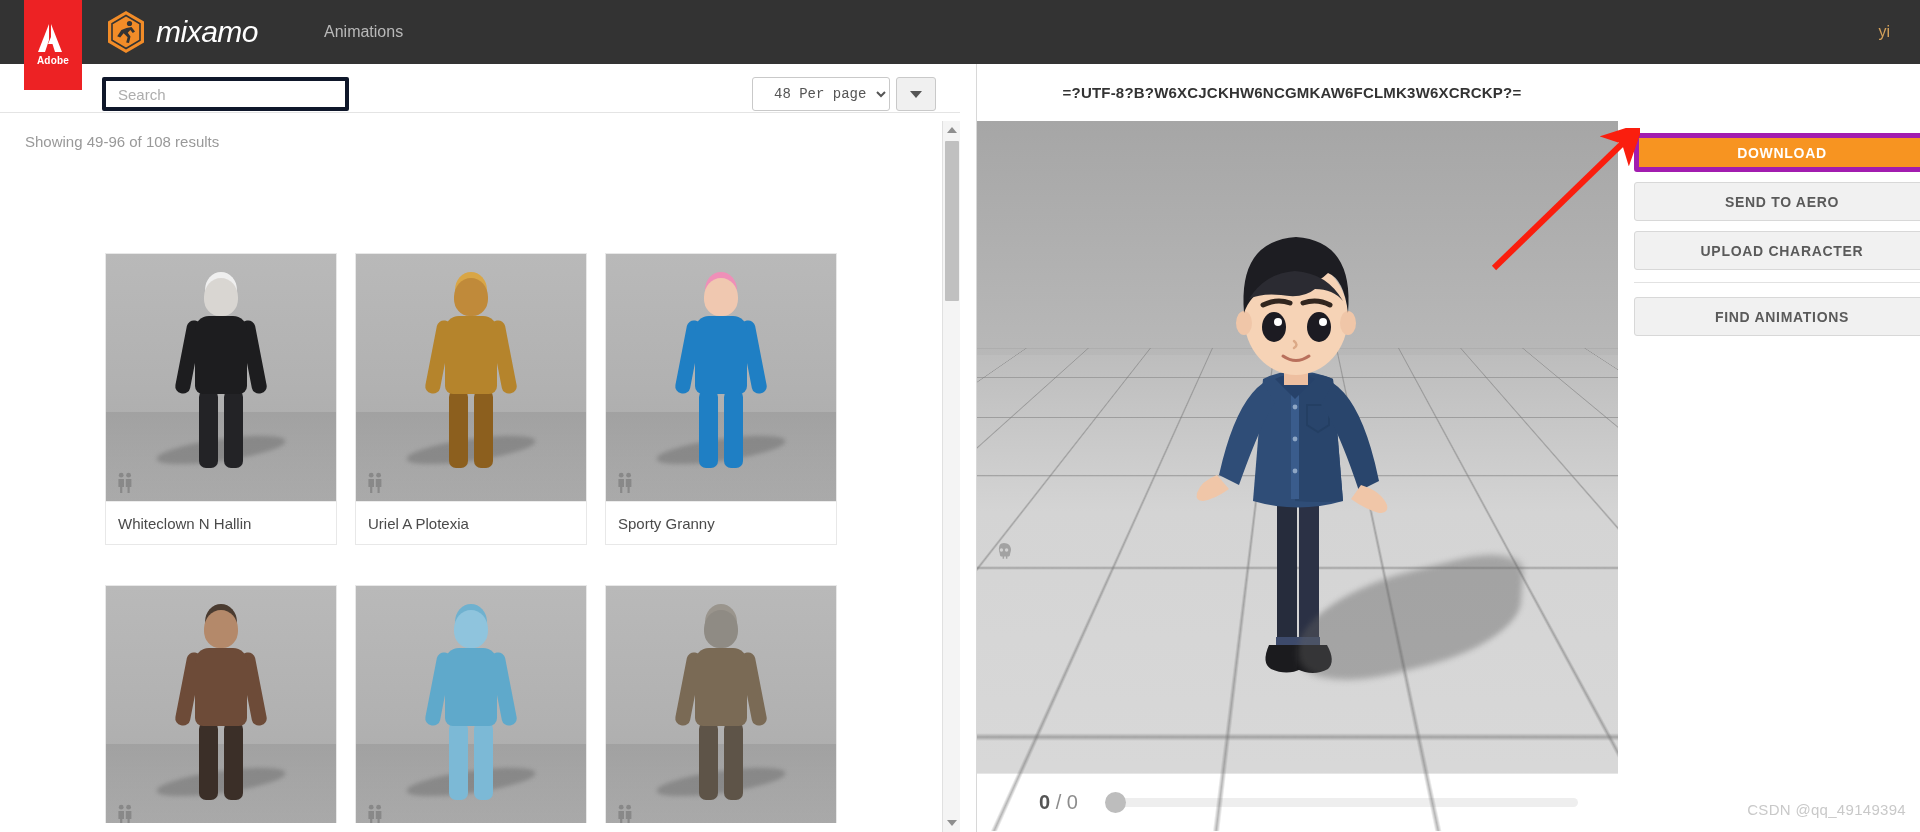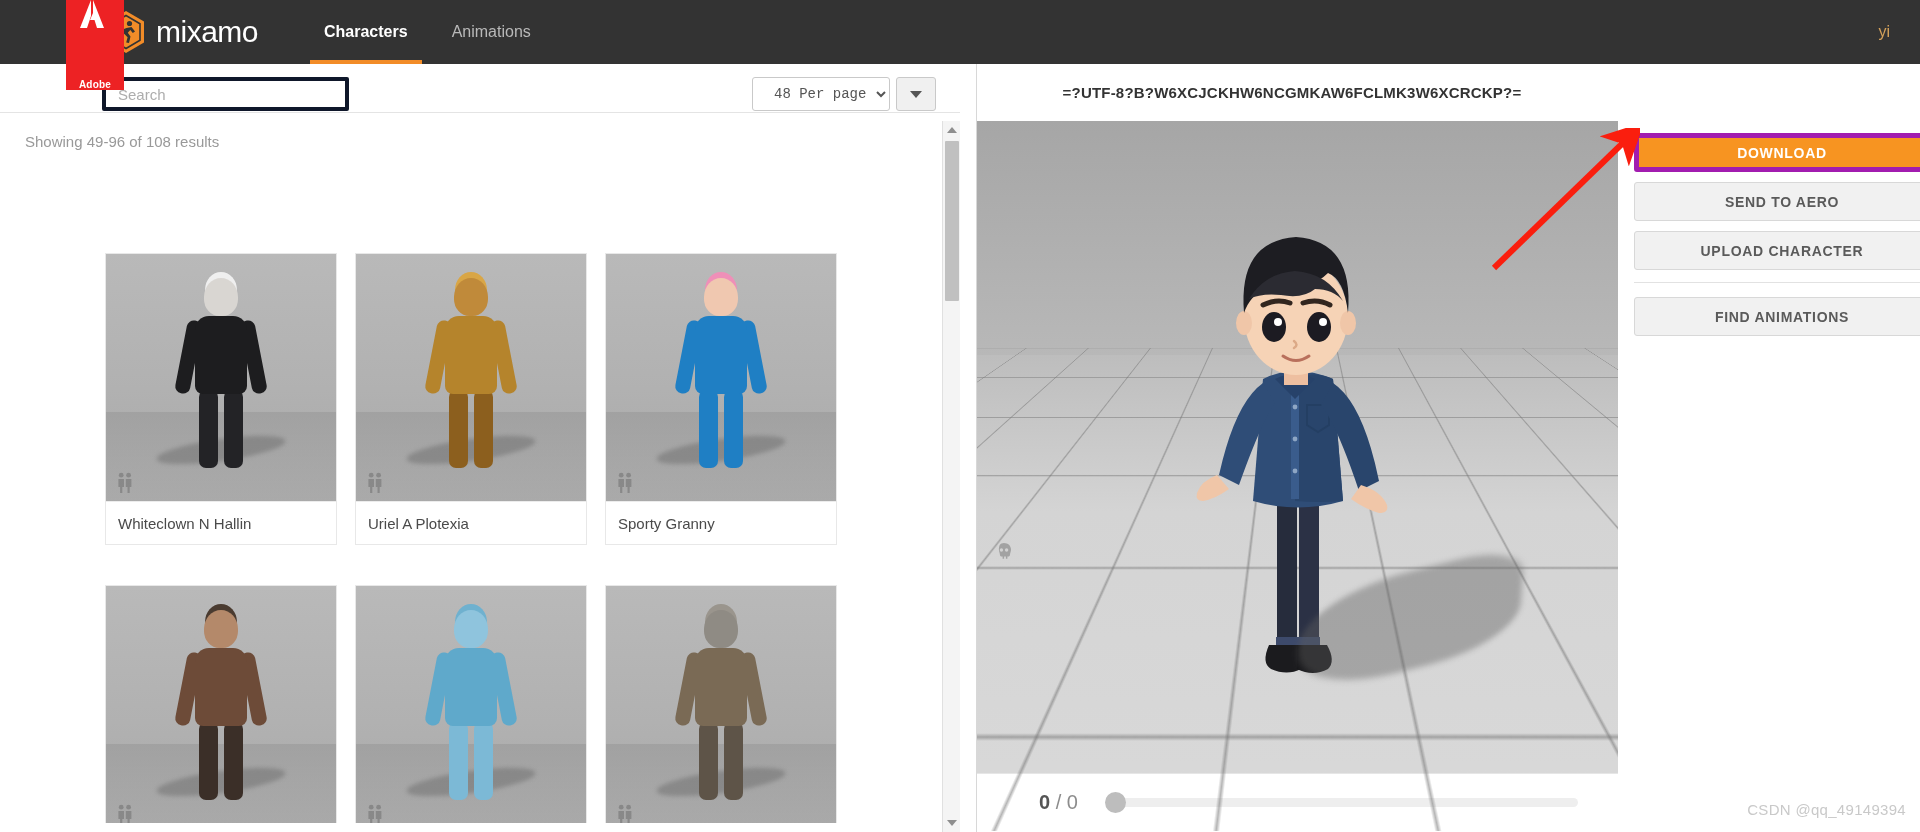--- a/index.html
+++ b/index.html
@@ -15,30 +15,29 @@
   .topbar {
     position: absolute; top: 0; left: 0; width: 1920px; height: 64px;
     background: #333333;
     display: flex; align-items: center;
   }
   .adobe-badge {
     position: absolute; top: 0; left: 24px;
     width: 58px; height: 90px;
     background: #ed2224;
     display: flex; flex-direction: column;
-    align-items: center; justify-content: space-between;
+    align-items: center; justify-content: center;
     z-index: 40;
-    margin-left: 42px;
   }
   .adobe-a { width: 30px; height: 28px; }
   .adobe-word {
     color: #fff; font-size: 10px; font-weight: bold;
     margin-top: 3px; letter-spacing: .2px;
   }
-  .brand { display: flex; align-items: center; margin-left: 106px; }
+  .brand { display: flex; align-items: center; margin-left: 106px; font-style: italic; }
   .hexlogo { width: 40px; height: 44px; }
   .brandname {
     color: #ffffff; font-size: 30px; font-weight: 400;
     margin-left: 10px; letter-spacing: -0.5px;
   }
   .navtabs { display: flex; align-items: center; height: 64px; margin-left: 44px; }
   .navtab {
     position: relative; height: 64px; display: flex; align-items: center;
     padding: 0 22px; font-size: 16px; color: #b9b9b9; cursor: pointer;
   }
@@ -265,23 +264,20 @@
         <polygon points="20,5.5 34,13.7 34,30.3 20,38.5 6,30.3 6,13.7" fill="none" stroke="#333" stroke-width="1.6"></polygon>
         <g fill="#333">
           <circle cx="23.5" cy="13.5" r="2.6"></circle>
           <path d="M20.5 18 L25.5 17 L29 21.5 L26.8 23 L24.3 20 L21.8 22.8 L24.5 26.5 L23 33 L20.2 32.4 L21.6 27.2 L17.6 23.2 L14.2 27.6 L11.2 26.2 L15.4 19.9 Z"></path>
         </g>
       </svg>
       <div class="brandname">mixamo</div>
     </div>
 
     <div class="navtabs">
-      <div class="navtab active">
-        <span>Characters</span>
-      </div>
       <div class="navtab">
         <span>Animations</span>
       </div>
     </div>
 
     <div class="user-menu">
       <span>yi</span>
     </div>
   </div>
 

